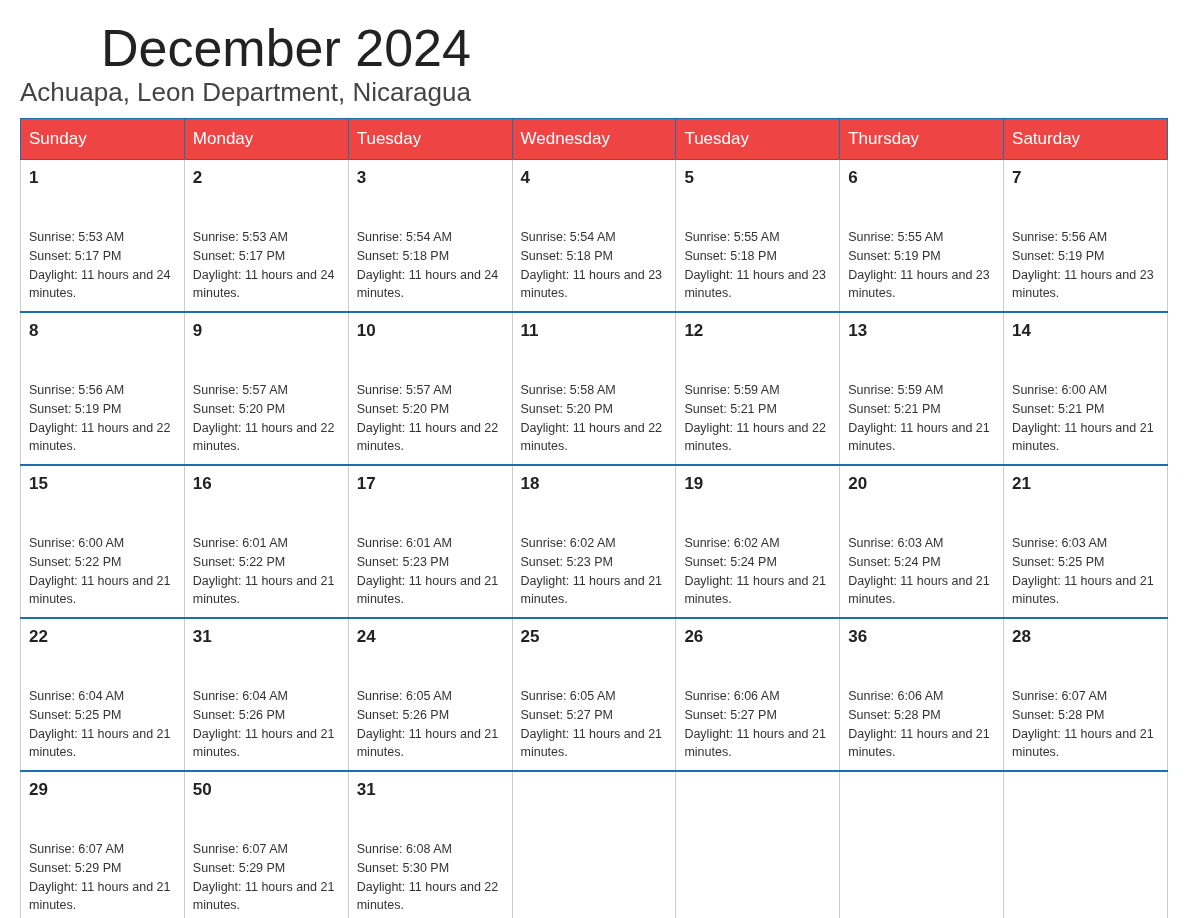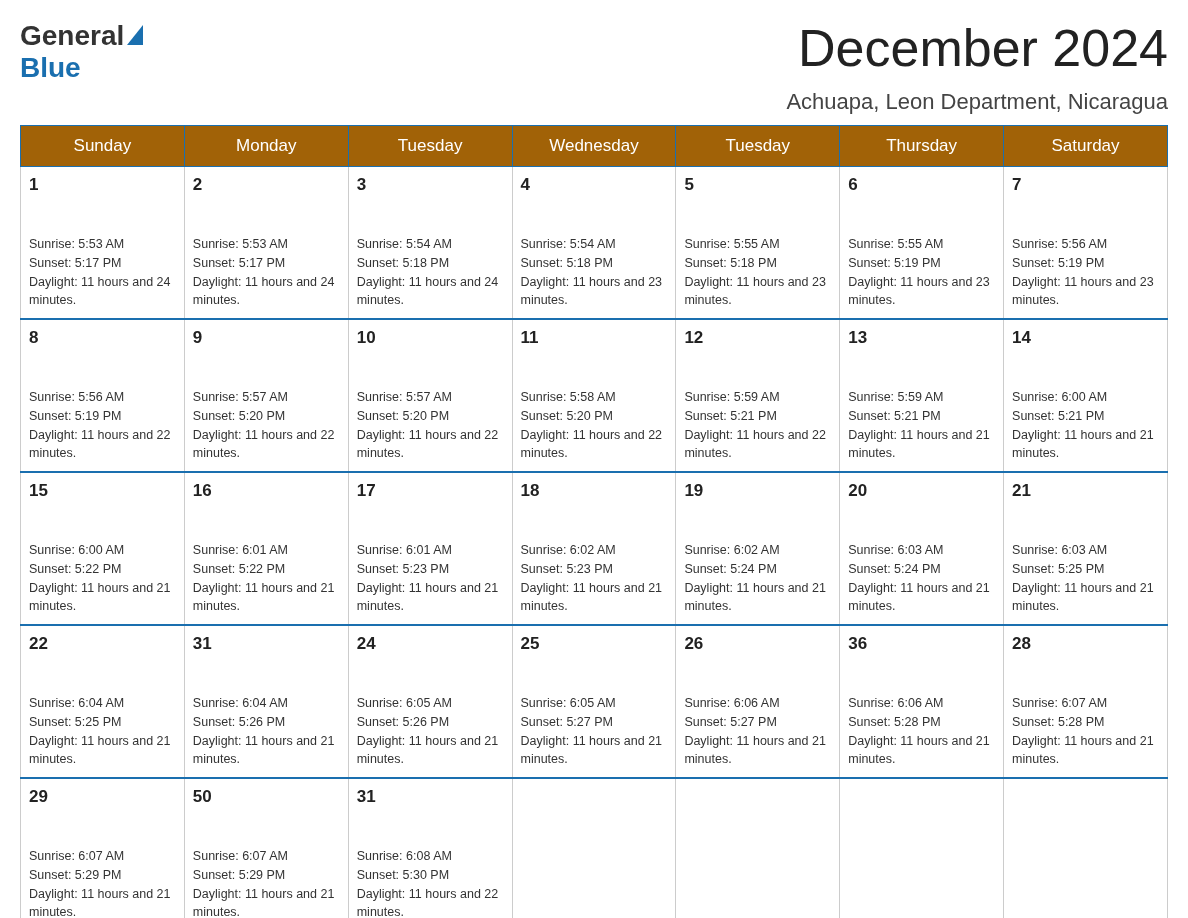--- a/index.html
+++ b/index.html
@@ -29,34 +29,34 @@
     .title-section {
       text-align: right;
     }
     .month-title {
       font-size: 52px;
       font-weight: normal;
       color: #222;
       line-height: 1.1;
     }
     .location-title {
-      font-size: 22px;
+      font-size: 26px;
       color: #444;
-      margin-top: 12px;
+      margin-top: 0;
     }
     .calendar {
       width: 100%;
       border-collapse: collapse;
       margin-top: 10px;
     }
     .calendar th {
-      background-color: #a16207;
+      background-color: #ef4444;
       color: #fff;
       padding: 10px 8px;
-      text-align: center;
+      text-align: left;
       font-size: 17px;
       font-weight: normal;
       border: 1px solid #1a6faf;
     }
     .calendar td {
       border: 1px solid #ccc;
       vertical-align: top;
       padding: 8px;
       width: 14.28%;
       min-height: 110px;
@@ -95,27 +95,20 @@
       border-width: 0 0 20px 16px;
       border-color: transparent transparent #1a6faf transparent;
       margin-left: 3px;
       margin-bottom: 2px;
     }
   </style>
 </head>
 <body>
 
 <div class="header">
-  <div class="logo-wrapper">
-    <div class="logo-line1">
-      <span class="logo-text-general">General</span>
-      <span class="logo-triangle"></span>
-    </div>
-    <span class="logo-text-blue">Blue</span>
-  </div>
   <div class="title-section">
     <div class="month-title">December 2024</div>
     <div class="location-title">Achuapa, Leon Department, Nicaragua</div>
   </div>
 </div>
 
 <table class="calendar">
   <thead>
     <tr>
     <th>Sunday</th>

